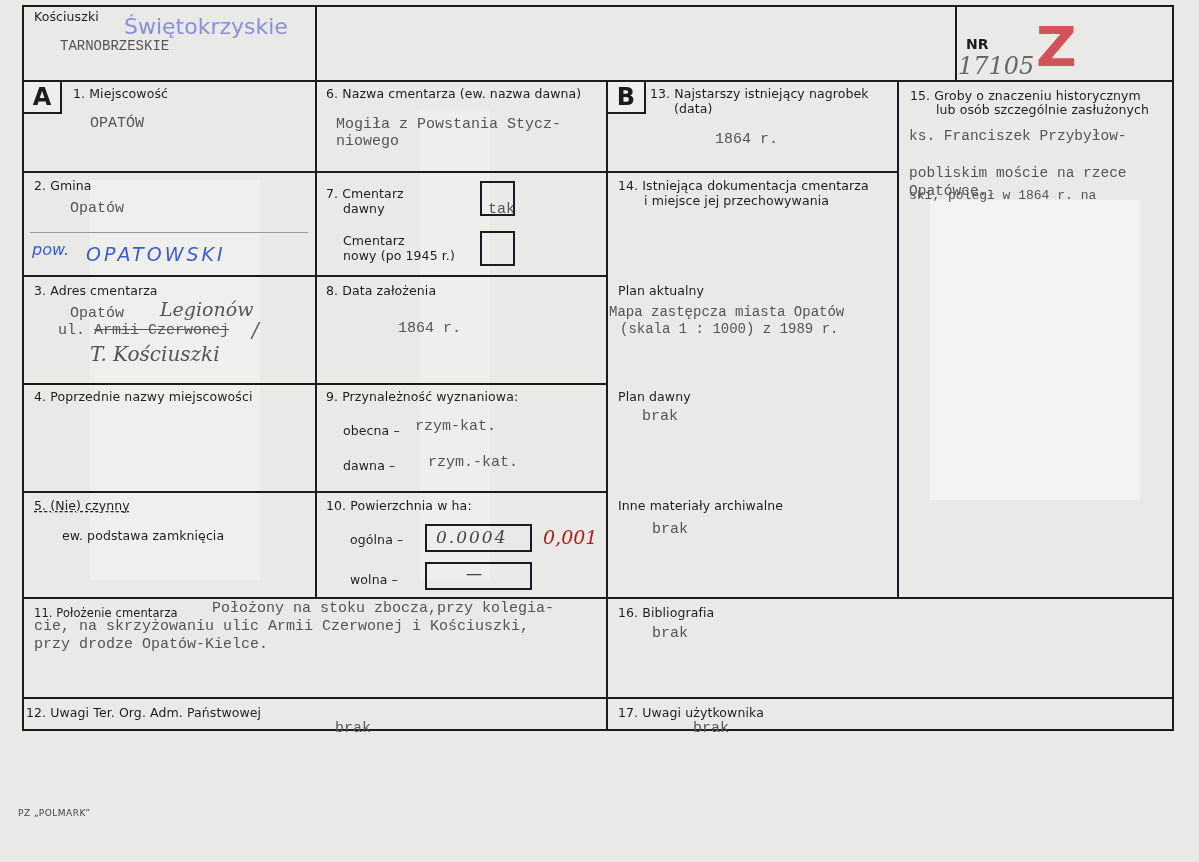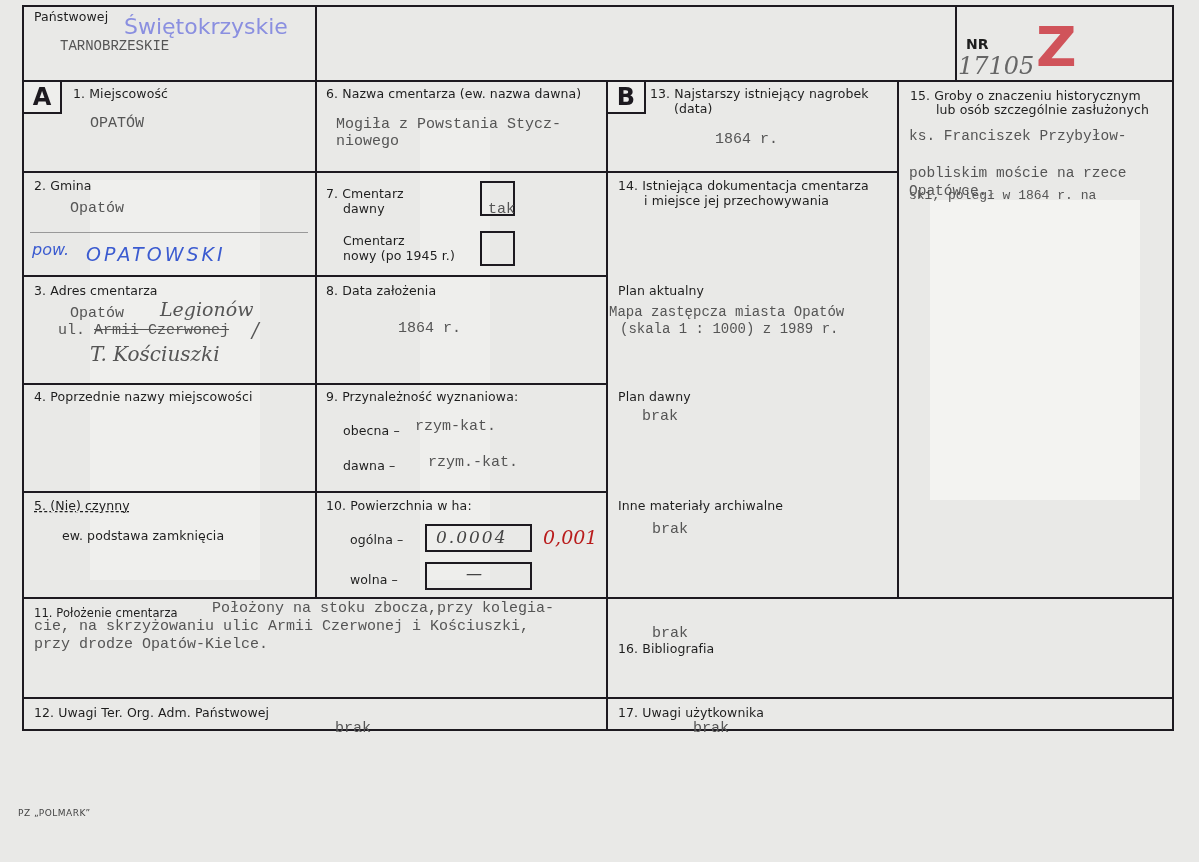--- a/index.html
+++ b/index.html
@@ -48,21 +48,21 @@
   <div class="hl" style="left:22px;top:275px;width:586px;"></div>
   <div class="hl" style="left:22px;top:383px;width:586px;"></div>
   <div class="hl" style="left:22px;top:491px;width:586px;"></div>
   <div class="hl" style="left:22px;top:597px;width:1152px;"></div>
   <div class="hl" style="left:22px;top:697px;width:1152px;"></div>
 
   <div class="abs" style="left:30px;top:232px;width:278px;height:1px;background:#999;"></div>
 
   <div class="hl" style="left:606px;top:171px;width:293px;"></div>
 
-  <div class="label" style="left:34px;top:9px;font-size:12.5px;">Państwowej</div>
+  <div class="label" style="left:34px;top:9px;font-size:12.5px;">Kościuszki</div>
   <div class="stamp" style="left:124px;top:14px;">Świętokrzyskie</div>
   <div class="typed" style="left:60px;top:38px;font-size:14px;">TARNOBRZESKIE</div>
 
 
   <div class="label" style="left:966px;top:37px;font-weight:bold;font-size:14px;">NR</div>
   <div class="hand" style="left:958px;top:52px;font-size:24px;color:#666;">17105</div>
   <div class="redz" style="left:1036px;top:14px;">Z</div>
 
   <div class="sectbox" style="left:22px;top:80px;width:40px;height:34px;">A</div>
 
@@ -115,21 +115,21 @@
   <div class="hand" style="left:543px;top:526px;font-size:19px;color:#b91c1c;">0,001</div>
   <div class="label" style="left:350px;top:572px;">wolna –</div>
   <div class="valbox" style="left:425px;top:562px;width:107px;height:28px;"></div>
   <div class="hand" style="left:466px;top:564px;font-size:16px;color:#444;">—</div>
 
   <div class="label" style="left:34px;top:606px;font-size:11.5px;">11. Położenie cmentarza</div>
   <div class="typed" style="left:34px;top:618px;">cie, na skrzyżowaniu ulic Armii Czerwonej i Kościuszki,</div>
   <div class="typed" style="left:212px;top:600px;">Położony na stoku zbocza,przy kolegia-</div>
   <div class="typed" style="left:34px;top:636px;">przy drodze Opatów-Kielce.</div>
 
-  <div class="label" style="left:34px;top:705px;text-align:center;">12. Uwagi Ter. Org. Adm. Państwowej</div>
+  <div class="label" style="left:26px;top:705px;text-align:center;">12. Uwagi Ter. Org. Adm. Państwowej</div>
   <div class="typed" style="left:335px;top:720px;">brak</div>
 
   <div class="sectbox" style="left:606px;top:80px;width:40px;height:34px;">B</div>
 
   <div class="label" style="left:650px;top:86px;">13. Najstarszy istniejący nagrobek</div>
   <div class="label" style="left:674px;top:101px;">(data)</div>
   <div class="typed" style="left:715px;top:131px;">1864 r.</div>
 
   <div class="label" style="left:618px;top:178px;">14. Istniejąca dokumentacja cmentarza</div>
   <div class="label" style="left:644px;top:193px;">i miejsce jej przechowywania</div>
@@ -144,20 +144,20 @@
   <div class="label" style="left:618px;top:498px;">Inne materiały archiwalne</div>
   <div class="typed" style="left:652px;top:521px;">brak</div>
 
   <div class="label" style="left:910px;top:88px;">15. Groby o znaczeniu historycznym</div>
   <div class="label" style="left:936px;top:102px;">lub osób szczególnie zasłużonych</div>
   <div class="typed" style="left:909px;top:128px;font-size:14.5px;">ks. Franciszek Przybyłow-</div>
   <div class="typed" style="left:909px;top:147px;font-size:13px;margin-top:40px;">ski, poległ w 1864 r. na</div>
   <div class="typed" style="left:909px;top:165px;font-size:14.5px;">pobliskim moście na rzece</div>
   <div class="typed" style="left:909px;top:183px;font-size:14.5px;">Opatówce.</div>
 
-  <div class="label" style="left:618px;top:605px;margin-top:36px;">16. Bibliografia</div>
+  <div class="label" style="left:618px;top:605px;">16. Bibliografia</div>
   <div class="typed" style="left:652px;top:625px;">brak</div>
 
   <div class="label" style="left:618px;top:705px;">17. Uwagi użytkownika</div>
   <div class="typed" style="left:693px;top:720px;">brak</div>
 
   <div class="footer" style="left:18px;top:808px;">PZ „POLMARK”</div>
 </div>
 
 </body></html>

